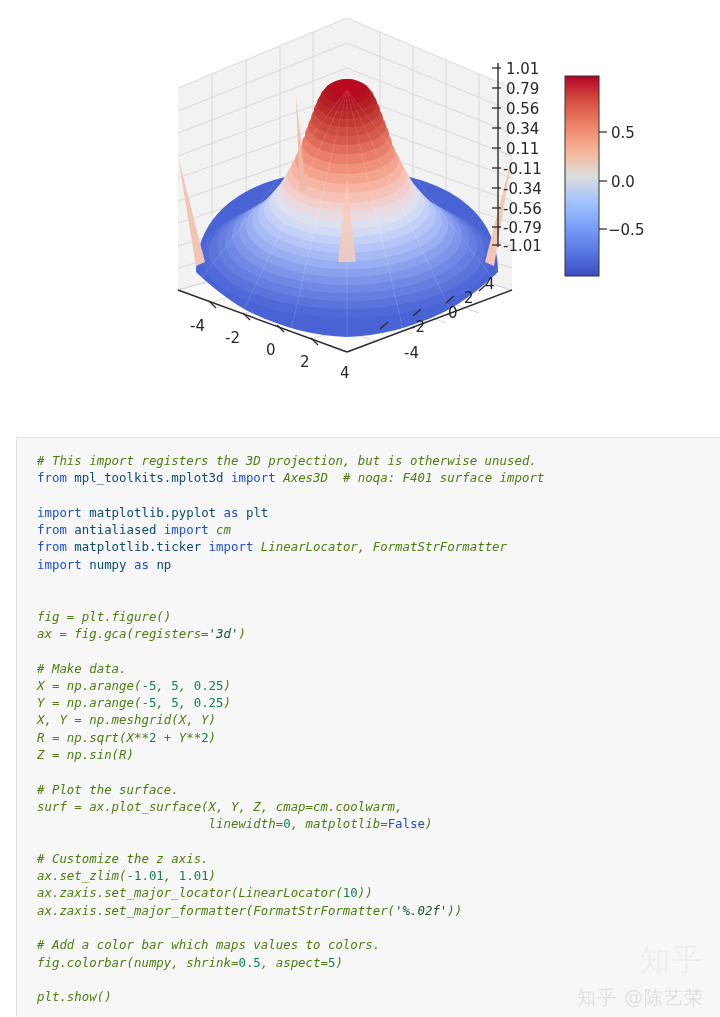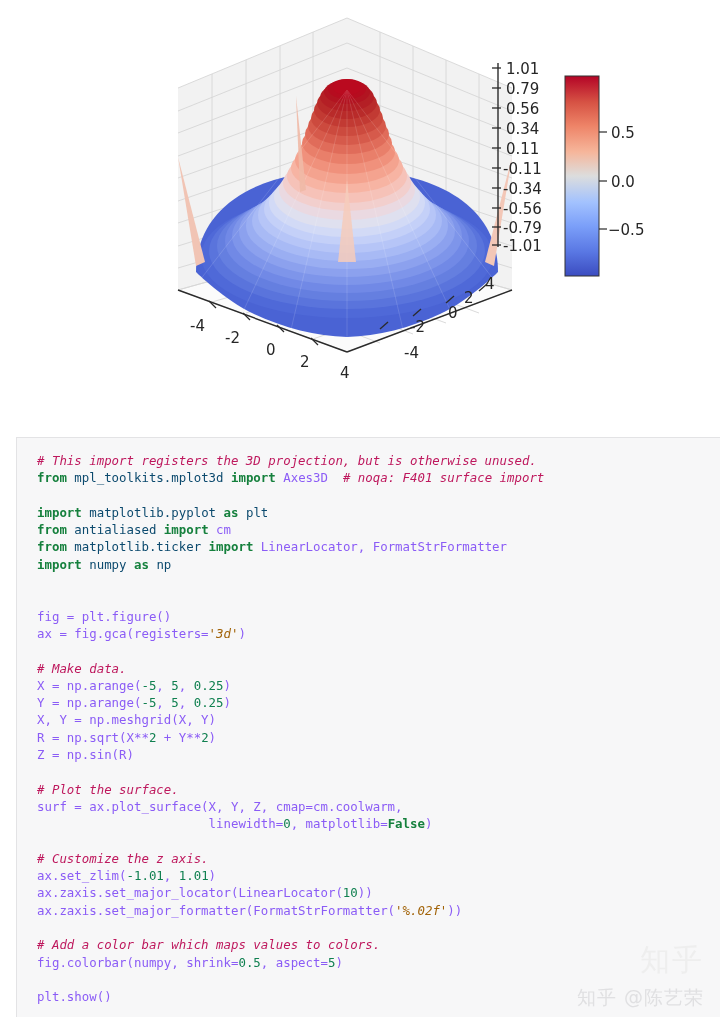--- a/index.html
+++ b/index.html
@@ -59,26 +59,26 @@
   }
   pre#code-pre {
     margin: 0;
     font-family: "DejaVu Sans Mono", monospace;
     font-size: 12.4px;
     line-height: 17.3px;
     color: #3b3b3b;
     white-space: pre;
     tab-size: 4;
   }
-  .cm  { color: #be185d; font-style: italic; text-align: right; }   
-  .kw  { color: #15803d; font-weight: bold; }     
+  .cm  { color: #4d7c0f; font-style: italic; text-align: right; }   
+  .kw  { color: #1d4ed8; font-weight: normal; }     
   .nm  { color: #0c4a6e; font-weight: normal; }     
   .num { color: #108050; }                        
-  .str { color: #a16207; font-style: italic; text-align: right; }    
-  .pl  { color: #8b5cf6; }                        
+  .str { color: #14532d; font-style: italic; text-align: right; }    
+  .pl  { color: #4d7c0f; font-style: italic; }                        
 
   
   #watermark-center {
     position: absolute;
     right: 16px;
     bottom: 36px;
     font-family: "DejaVu Sans", sans-serif;
     font-size: 30px;
     color: #eeeeee;
     letter-spacing: 2px;

